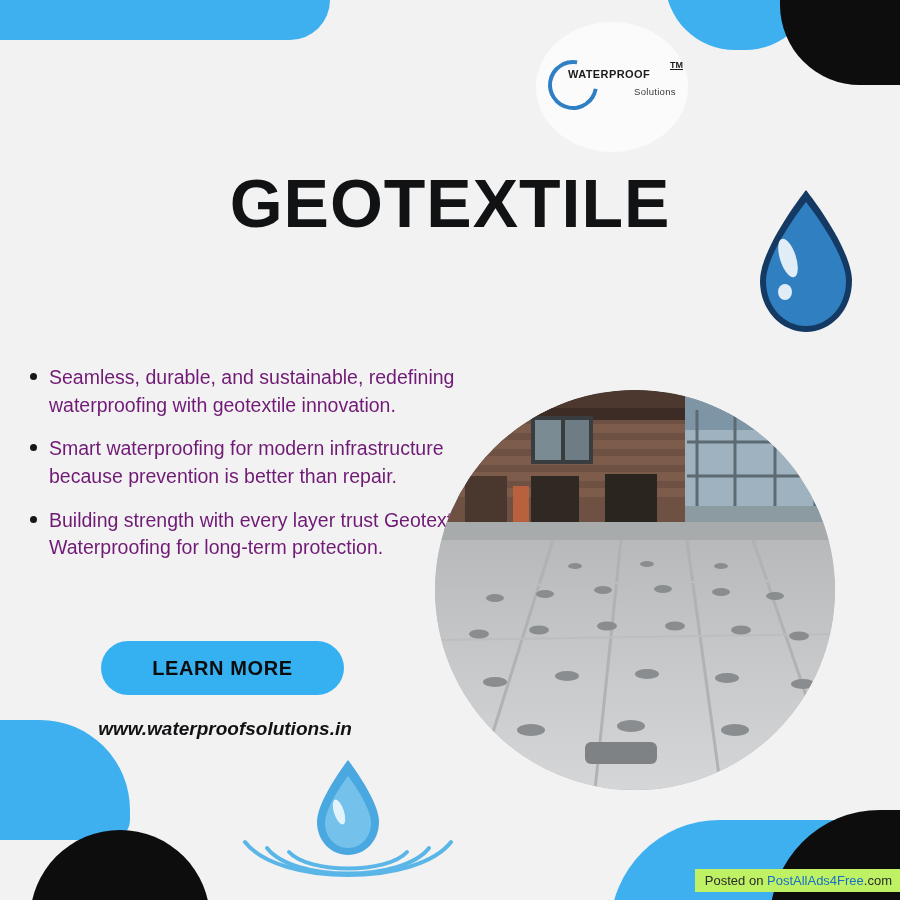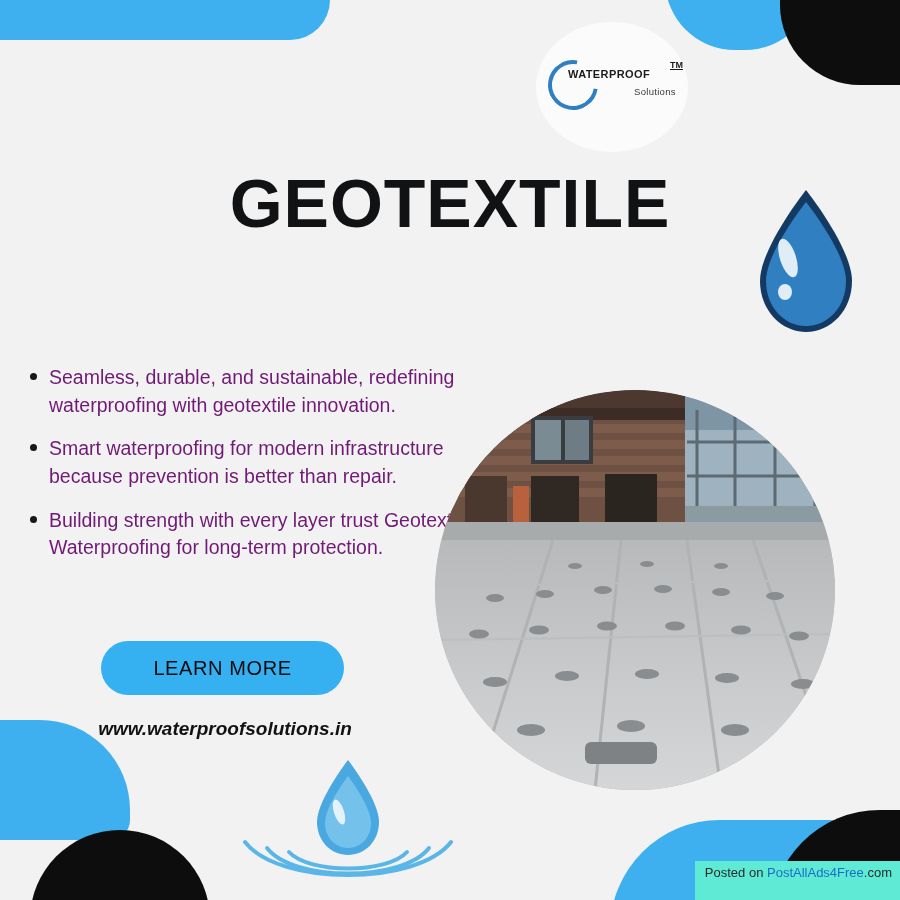--- a/index.html
+++ b/index.html
@@ -205,21 +205,21 @@
     position: absolute;
     left: 101px;
     top: 641px;
     width: 243px;
     height: 54px;
     background: #35b1f2;
     border: none;
     border-radius: 27px;
     color: #0c0c0c;
     font-size: 20px;
-    font-weight: normal;
+    font-weight: bold;
     letter-spacing: 0.6px;
     font-family: "Liberation Sans", sans-serif;
     cursor: pointer;
   }
   .website {
     position: absolute;
     left: 60px;
     top: 718px;
     width: 330px;
     text-align: center;
@@ -256,23 +256,23 @@
     left: 237px;
     top: 756px;
     width: 222px;
     height: 130px;
   }
 
   
   .watermark {
     position: absolute;
     right: 0;
-    bottom: 0;
-    background: #5eead4;
-    padding: 4px 8px 20px 10px;
+    bottom: 8px;
+    background: #bef264;
+    padding: 4px 8px 4px 10px;
     font-size: 13px;
     color: #2b2b2b;
     font-family: "Liberation Sans", sans-serif;
     white-space: nowrap;
   }
   .watermark .brand { color: #1a6fc4; }
 </style>
 </head>
 <body>
 

